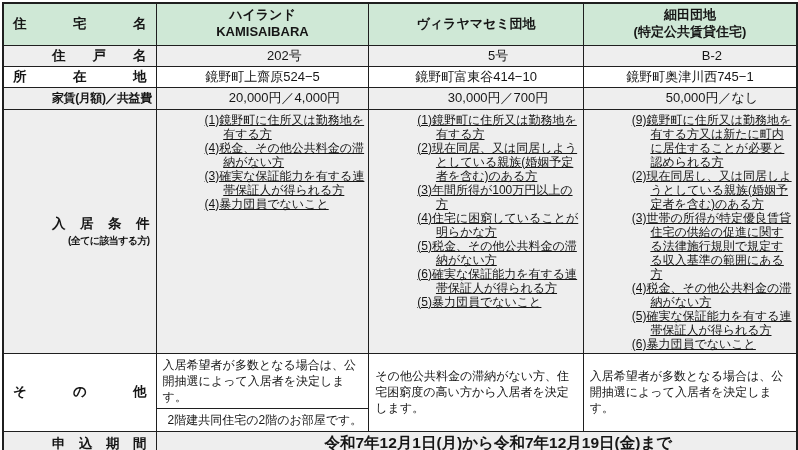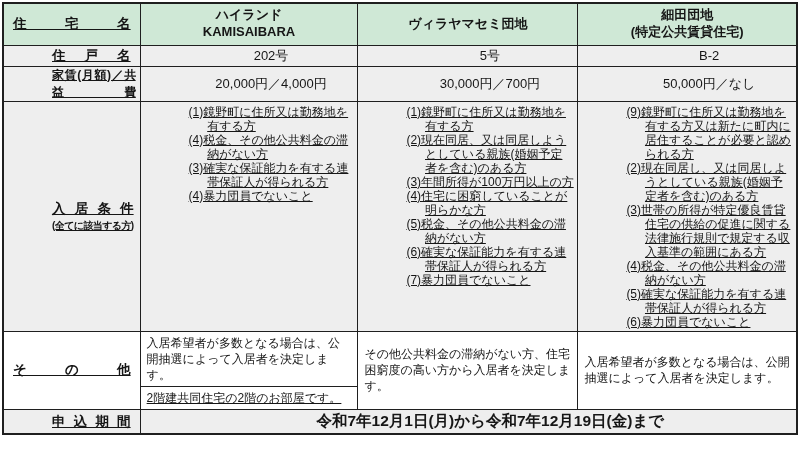--- a/index.html
+++ b/index.html
@@ -23,50 +23,49 @@
     vertical-align: middle;
   }
   tr.green > th, tr.green > td { background: var(--header_green, #cfe8d6); }
   tr.gray  > th, tr.gray  > td { background: var(--row_gray, #eeeeee); padding-left: 48px; }
 
   th {
     font-size: 13.5px;
     font-weight: bold;
     padding: 0 9px;
     text-align: left;
-    text-decoration: underline;
   }
   .jlabel { text-align: justify; text-align-last: justify; }
   th.tight { padding: 0 4px; }
   th.tight .jlabel { font-size: 12px; letter-spacing: -0.6px; }
   th.cond-th { padding: 0 6px; }
   .note {
     font-size: 10px;
     letter-spacing: -0.6px;
     text-align: center;
     margin-top: 1px;
     white-space: nowrap;
+    margin-left: 16px;
   }
   td.val { text-align: center; font-size: 13px; padding: 1px 4px; }
   td.bold { font-weight: bold; }
   td.pre  { white-space: pre-line; line-height: 1.3; }
   td.cond {
     vertical-align: top;
     font-size: 12px;
     line-height: 14px;
     padding: 3px 3px 2px 5px;
     text-decoration: underline;
   }
   .cond-item { padding-left: 1.55em; text-indent: -1.55em; }
   td.other { font-size: 12px; line-height: 1.35; padding: 0; }
   .other-item { padding: 3px 6px; }
   .other-item + .other-item {
     border-top: 1.6px solid var(--border, #1f1f1f);
-    text-align: left;
-    text-decoration: underline;
+    text-align: right;
   }
   td.span-val {
     text-align: center;
     font-weight: bold;
     font-size: 15.5px;
     padding: 1px 4px;
   }
 </style>
 </head>
 <body>
@@ -93,20 +92,28 @@
 
   <tr class="gray" style="height:20px">
     <th>
           <div class="jlabel">住戸名</div>
         </th>
     <td class="val">202号</td>
     <td class="val">5号</td>
     <td class="val">B-2</td>
   </tr>
 
+  <tr style="height:20px">
+    <th>
+          <div class="jlabel">所在地</div>
+        </th>
+    <td class="val">鏡野町上齋原524−5</td>
+    <td class="val">鏡野町富東谷414−10</td>
+    <td class="val">鏡野町奥津川西745−1</td>
+  </tr>
 
 
 
   <tr class="gray" style="height:22px">
     <th class="tight">
           <div class="jlabel">家賃(月額)／共益費</div>
         </th>
     <td class="val">20,000円／4,000円</td>
     <td class="val">30,000円／700円</td>
     <td class="val">50,000円／なし</td>
@@ -124,21 +131,21 @@
           <div class="cond-item">(3)確実な保証能力を有する連帯保証人が得られる方</div>
           <div class="cond-item">(4)暴力団員でないこと</div>
         </td>
     <td class="cond">
           <div class="cond-item">(1)鏡野町に住所又は勤務地を有する方</div>
           <div class="cond-item">(2)現在同居、又は同居しようとしている親族(婚姻予定者を含む)のある方</div>
           <div class="cond-item">(3)年間所得が100万円以上の方</div>
           <div class="cond-item">(4)住宅に困窮していることが明らかな方</div>
           <div class="cond-item">(5)税金、その他公共料金の滞納がない方</div>
           <div class="cond-item">(6)確実な保証能力を有する連帯保証人が得られる方</div>
-          <div class="cond-item">(7)暴力団員でないこと</div>
+          <div class="cond-item">(5)暴力団員でないこと</div>
         </td>
     <td class="cond">
           <div class="cond-item">(9)鏡野町に住所又は勤務地を有する方又は新たに町内に居住することが必要と認められる方</div>
           <div class="cond-item">(2)現在同居し、又は同居しようとしている親族(婚姻予定者を含む)のある方</div>
           <div class="cond-item">(3)世帯の所得が特定優良賃貸住宅の供給の促進に関する法律施行規則で規定する収入基準の範囲にある方</div>
           <div class="cond-item">(4)税金、その他公共料金の滞納がない方</div>
           <div class="cond-item">(5)確実な保証能力を有する連帯保証人が得られる方</div>
           <div class="cond-item">(6)暴力団員でないこと</div>
         </td>
   </tr>

